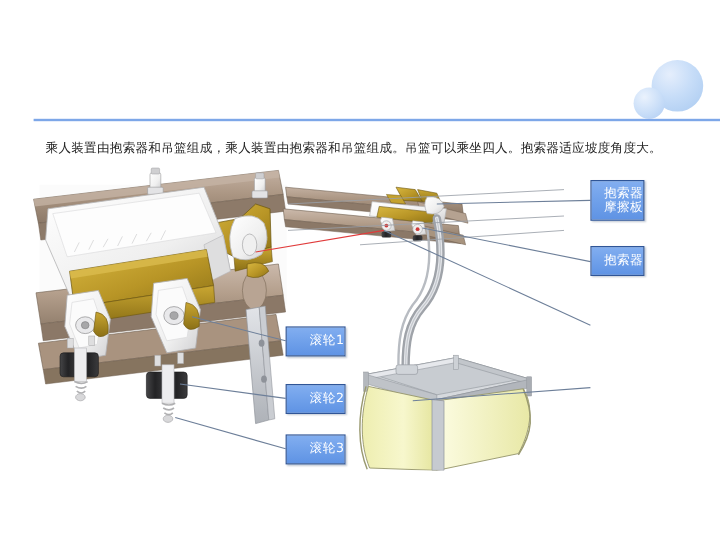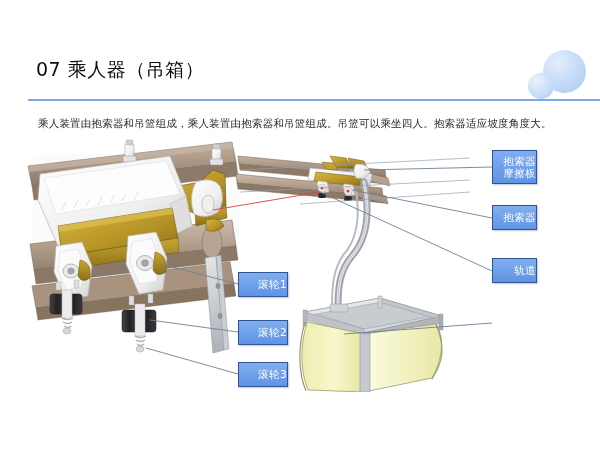--- a/index.html
+++ b/index.html
@@ -105,21 +105,20 @@
   #cb-roller3  { left: 238px; top: 362px; width: 50px; height: 25px; }
 </style>
 </head>
 <body>
 
 <div id="slide">
 
   <div class="deco-circle-lg"></div>
   <div class="deco-circle-sm"></div>
 
-  <div id="page-title">07 乘人器（吊箱）</div>
   <div id="title-rule"></div>
   <div id="desc">乘人装置由抱索器和吊篮组成，乘人装置由抱索器和吊篮组成。吊篮可以乘坐四人。抱索器适应坡度角度大。</div>
 
   <div id="figure">
   <svg width="600" height="258" viewBox="0 0 600 258" xmlns="http://www.w3.org/2000/svg">
     <defs>
       <linearGradient id="gRail" x1="0" y1="0" x2="0" y2="1">
         <stop offset="0%" stop-color="#c3b0a1"></stop>
         <stop offset="45%" stop-color="#ab9683"></stop>
         <stop offset="100%" stop-color="#8c7968"></stop>
@@ -390,23 +389,20 @@
 
   <div class="callout" id="cb-friction">
     <div>
       <span>抱索器</span>
       <span>摩擦板</span>
     </div>
   </div>
   <div class="callout" id="cb-gripper">
     <span>抱索器</span>
   </div>
-  <div class="callout" id="cb-track">
-    <span>轨道</span>
-  </div>
 
   <div class="callout" id="cb-roller1">
     <span>滚轮1</span>
   </div>
   <div class="callout" id="cb-roller2">
     <span>滚轮2</span>
   </div>
   <div class="callout" id="cb-roller3">
     <span>滚轮3</span>
   </div>

